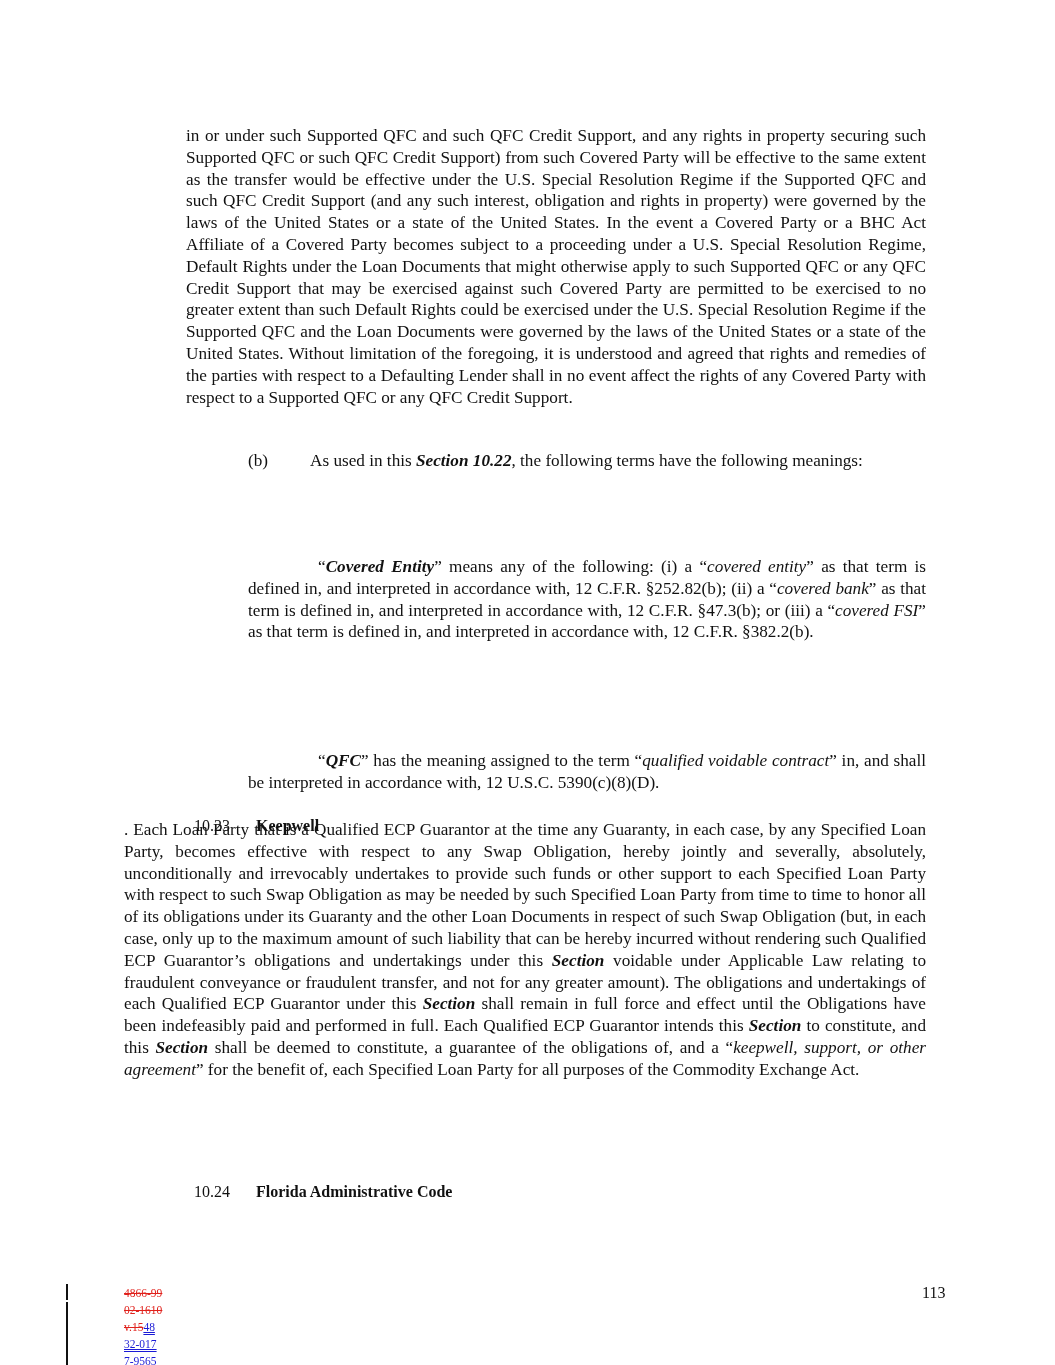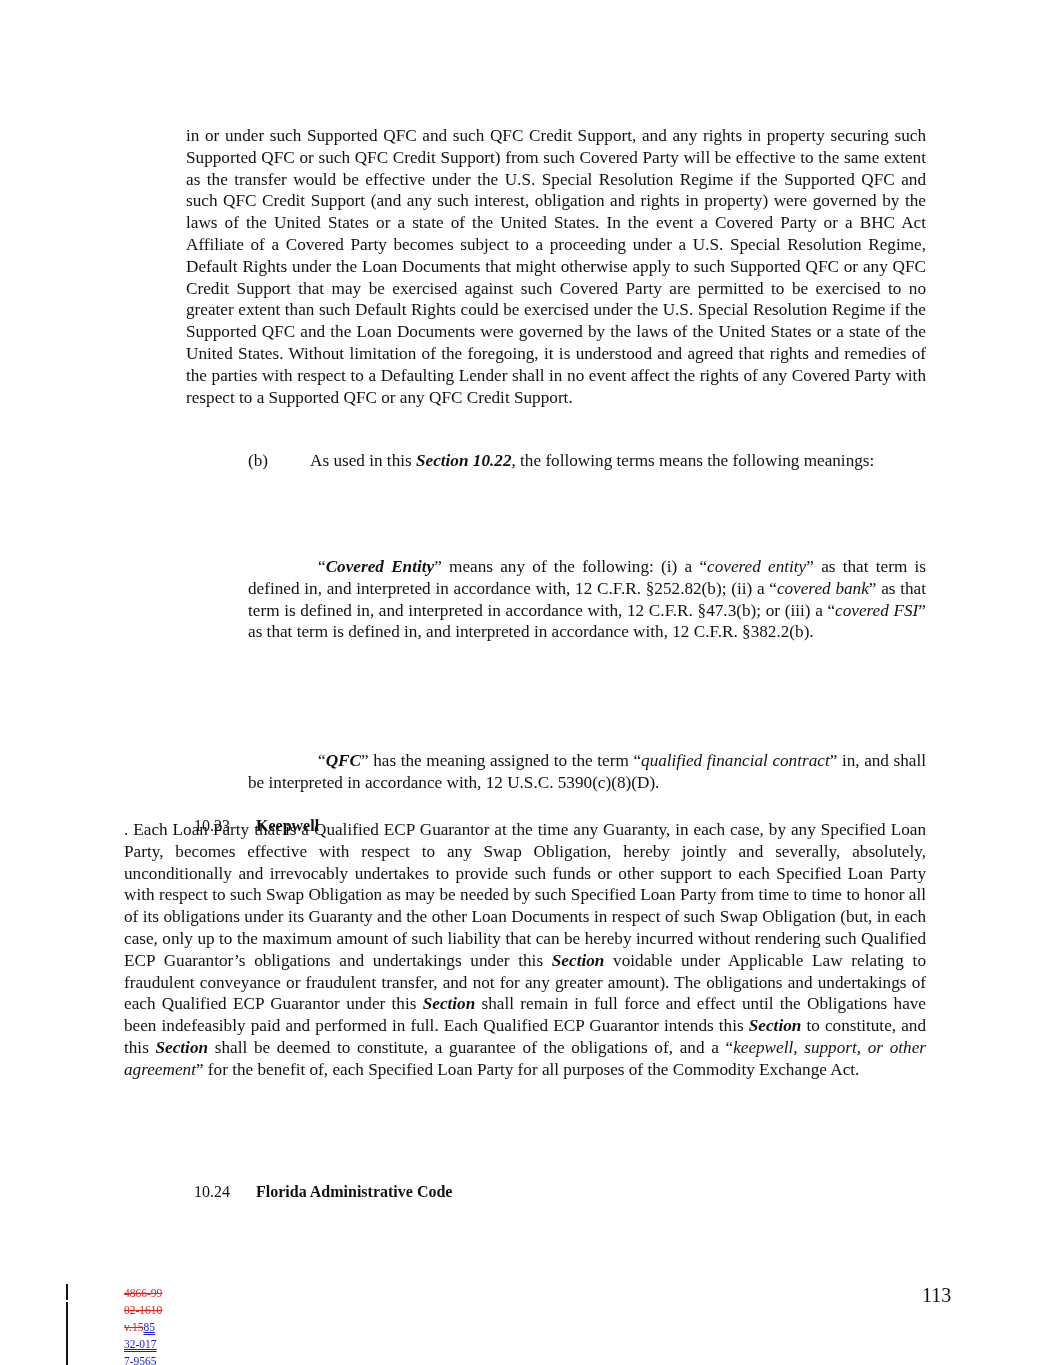--- a/index.html
+++ b/index.html
@@ -16,52 +16,52 @@
   .d3 { top: 686px; }
   .d4 { top: 750px; }
   .hdr { position: absolute; left: 194px; font-size: 16px; line-height: 21.8px; }
   .hdr .num { display: inline-block; width: 62px; }
   .hdr .title { font-weight: bold; }
   .h23 { top: 815px; }
   .h24 { top: 1181px; }
   .p23 { left: 124px; top: 819px; width: 802px; }
   .bi { font-weight: bold; font-style: italic; }
   .i { font-style: italic; }
-  .pagenum { position: absolute; left: 922px; top: 1284px; font-size: 20px; }
+  .pagenum { position: absolute; left: 922px; top: 1284px; font-size: 16px; }
   .footer { position: absolute; left: 124px; top: 1285px; font-size: 11.5px; line-height: 17px; }
   .footer div { white-space: nowrap; }
   .del { color: #e0201b; text-decoration: line-through; }
   .ins { color: #1a1ad6; text-decoration: underline double; }
   .bar { position: absolute; left: 66px; width: 2px; background: #111; }
   .bar1 { top: 1284px; height: 16px; }
   .bar2 { top: 1302px; height: 63px; }
 </style>
 </head>
 <body>
 
 <div class="page">
 
   <p class="p p1">in or under such Supported QFC and such QFC Credit Support, and any rights in property securing such Supported QFC or such QFC Credit Support) from such Covered Party will be effective to the same extent as the transfer would be effective under the U.S. Special Resolution Regime if the Supported QFC and such QFC Credit Support (and any such interest, obligation and rights in property) were governed by the laws of the United States or a state of the United States. In the event a Covered Party or a BHC Act Affiliate of a Covered Party becomes subject to a proceeding under a U.S. Special Resolution Regime, Default Rights under the Loan Documents that might otherwise apply to such Supported QFC or any QFC Credit Support that may be exercised against such Covered Party are permitted to be exercised to no greater extent than such Default Rights could be exercised under the U.S. Special Resolution Regime if the Supported QFC and the Loan Documents were governed by the laws of the United States or a state of the United States. Without limitation of the foregoing, it is understood and agreed that rights and remedies of the parties with respect to a Defaulting Lender shall in no event affect the rights of any Covered Party with respect to a Supported QFC or any QFC Credit Support.</p>
 
-  <p class="p pb"><span class="label">(b)</span><span>As used in this </span><span class="bi">Section 10.22</span><span>, the following terms means the following meanings:</span></p>
+  <p class="p pb"><span class="label">(b)</span><span>As used in this </span><span class="bi">Section 10.22</span><span>, the following terms have the following meanings:</span></p>
 
   <p class="p def d2"><span>“</span><span class="bi">Covered Entity</span><span>” means any of the following: (i) a “</span><span class="i">covered entity</span><span>” as that term is defined in, and interpreted in accordance with, 12 C.F.R. §252.82(b); (ii) a “</span><span class="i">covered bank</span><span>” as that term is defined in, and interpreted in accordance with, 12 C.F.R. §47.3(b); or (iii) a “</span><span class="i">covered FSI</span><span>” as that term is defined in, and interpreted in accordance with, 12 C.F.R. §382.2(b).</span></p>
-  <p class="p def d4"><span>“</span><span class="bi">QFC</span><span>” has the meaning assigned to the term “</span><span class="i">qualified financial contract</span><span>” in, and shall be interpreted in accordance with, 12 U.S.C. 5390(c)(8)(D).</span></p>
+  <p class="p def d4"><span>“</span><span class="bi">QFC</span><span>” has the meaning assigned to the term “</span><span class="i">qualified voidable contract</span><span>” in, and shall be interpreted in accordance with, 12 U.S.C. 5390(c)(8)(D).</span></p>
 
   <div class="hdr h23"><span class="num">10.23</span><span class="title">Keepwell</span></div>
 
   <p class="p p23" id="keepwell-body"><span>. Each Loan Party that is a Qualified ECP Guarantor at the time any Guaranty, in each case, by any Specified Loan Party, becomes effective with respect to any Swap Obligation, hereby jointly and severally, absolutely, unconditionally and irrevocably undertakes to provide such funds or other support to each Specified Loan Party with respect to such Swap Obligation as may be needed by such Specified Loan Party from time to time to honor all of its obligations under its Guaranty and the other Loan Documents in respect of such Swap Obligation (but, in each case, only up to the maximum amount of such liability that can be hereby incurred without rendering such Qualified ECP Guarantor’s obligations and undertakings under this </span><span class="bi">Section</span><span> voidable under Applicable Law relating to fraudulent conveyance or fraudulent transfer, and not for any greater amount). The obligations and undertakings of each Qualified ECP Guarantor under this </span><span class="bi">Section</span><span> shall remain in full force and effect until the Obligations have been indefeasibly paid and performed in full. Each Qualified ECP Guarantor intends this </span><span class="bi">Section</span><span> to constitute, and this </span><span class="bi">Section</span><span> shall be deemed to constitute, a guarantee of the obligations of, and a “</span><span class="i">keepwell, support, or other agreement</span><span>” for the benefit of, each Specified Loan Party for all purposes of the Commodity Exchange Act.</span></p>
 
   <div class="hdr h24"><span class="num">10.24</span><span class="title">Florida Administrative Code</span></div>
 
   <div class="bar bar1"></div>
   <div class="bar bar2"></div>
 
   <div class="footer" id="footer-id">
       <div><span class="del" style="color: rgb(224, 32, 27);">4866-99</span></div>
       <div><span class="del" style="color: rgb(224, 32, 27);">02-1610</span></div>
-      <div><span class="del" style="color: rgb(224, 32, 27);">v.15</span><span class="ins" style="color: rgb(26, 26, 214);">85</span></div>
+      <div><span class="del" style="color: rgb(224, 32, 27);">v.15</span><span class="ins" style="color: rgb(26, 26, 214);">48</span></div>
       <div><span class="ins" style="color: rgb(26, 26, 214);">32-017</span></div>
       <div><span class="ins" style="color: rgb(26, 26, 214);">7-9565</span></div>
     </div>
 
   <div class="pagenum">113</div>
 </div>
 
 </body></html>

